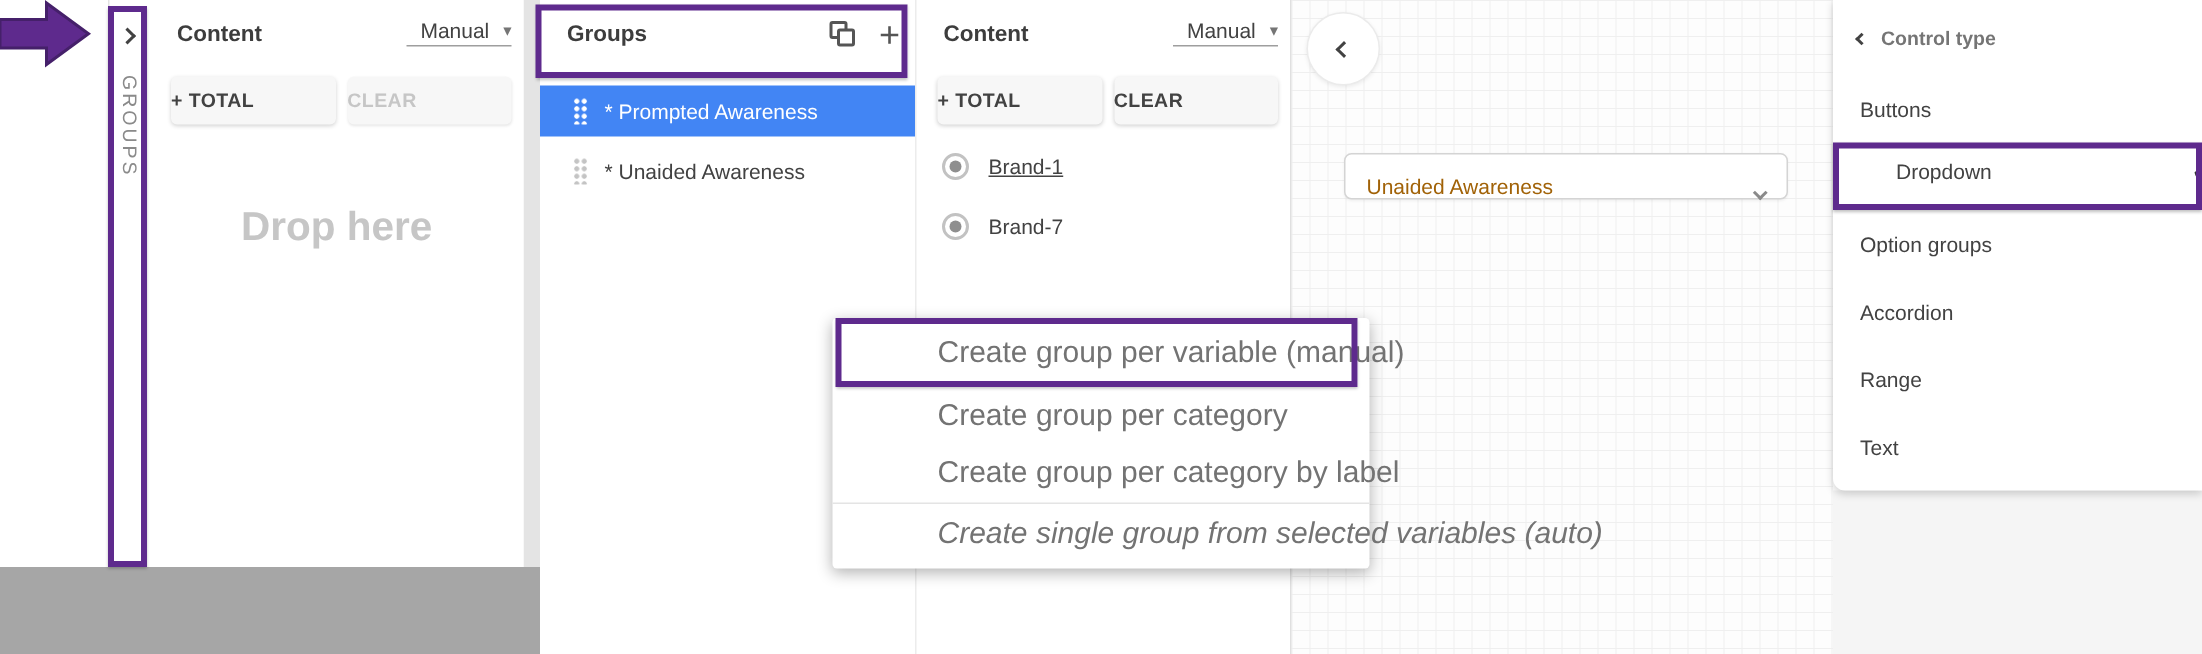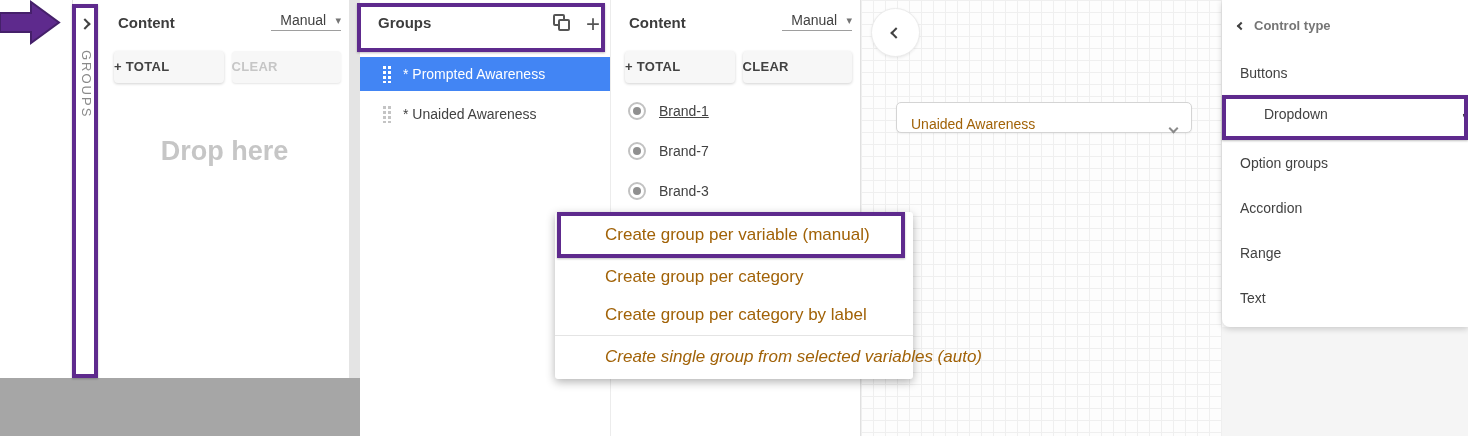--- a/index.html
+++ b/index.html
@@ -87,21 +87,21 @@
   .cp-header { position:absolute; left:16px; top:18px; display:flex; align-items:center; gap:10px; }
   .cp-title { font-size:13px; font-weight:bold; color:#757575; }
   .cp-item { position:absolute; left:0; width:100%; height:45px; display:flex; align-items:center;
     padding:0 18px; font-size:14px; color:#424242; cursor:pointer; }
   .cp-item .spacer { flex:1; }
   .cp-check { font-size:16px; color:#333; }
 
   
   .context-menu { left:555px; top:212px; width:358px; background:#fff; border-radius:3px;
     box-shadow:0 3px 10px rgba(0,0,0,.3); padding-bottom:2px; z-index:5; }
-  .menu-item { height:38px; line-height:38px; padding-left:50px; font-size:17px; color:#a16207;
+  .menu-item { height:38px; line-height:38px; padding-left:70px; font-size:20px; color:#737373;
     cursor:pointer; white-space:nowrap; }
   .menu-item.first { height:46px; line-height:46px; }
   .menu-item.last { height:41px; line-height:41px;font-style:italic; }
   .menu-divider { height:1px; background:#e4e4e4; margin-top:1px; }
 
   
   .chev { display:inline-block; width:8px; height:8px; border-right:2px solid #424242;
     border-bottom:2px solid #424242; }
   .chev.right { transform:rotate(-45deg); }
   .chev.left  { transform:rotate(135deg); }
@@ -171,24 +171,20 @@
     <button class="ui-btn">CLEAR</button>
   </div>
   <div class="radio-row" style="top:93px;text-decoration:underline;">
     <span class="radio-circle"></span>
     <span>Brand-1</span>
   </div>
   <div class="radio-row" style="top:133px;">
     <span class="radio-circle"></span>
     <span>Brand-7</span>
   </div>
-  <div class="radio-row" style="top:173px;">
-    <span class="radio-circle"></span>
-    <span>Brand-3</span>
-  </div>
 </div>
 
 <div class="abs canvas">
   <div class="back-circle">
     <span class="chev left"></span>
   </div>
   <div class="canvas-dropdown">
     <span>Unaided Awareness</span>
     <span class="spacer"></span>
     <span class="chev down"></span>

